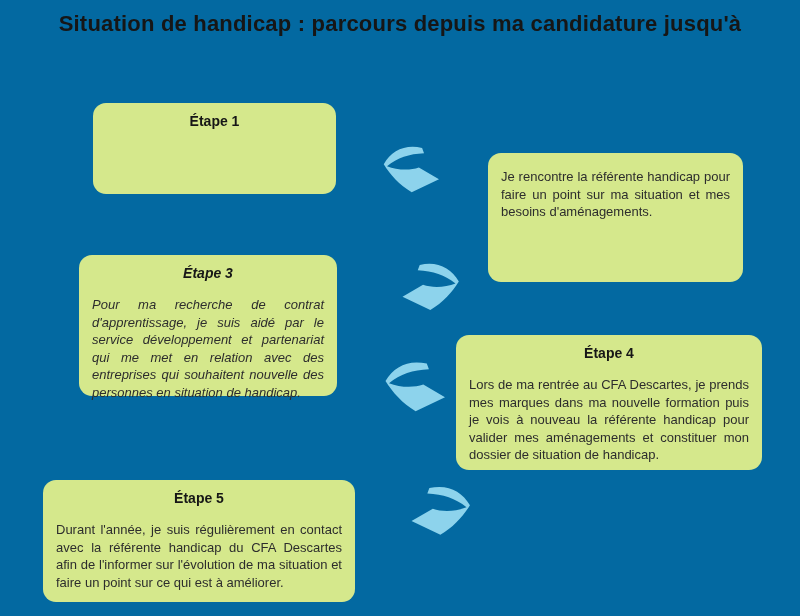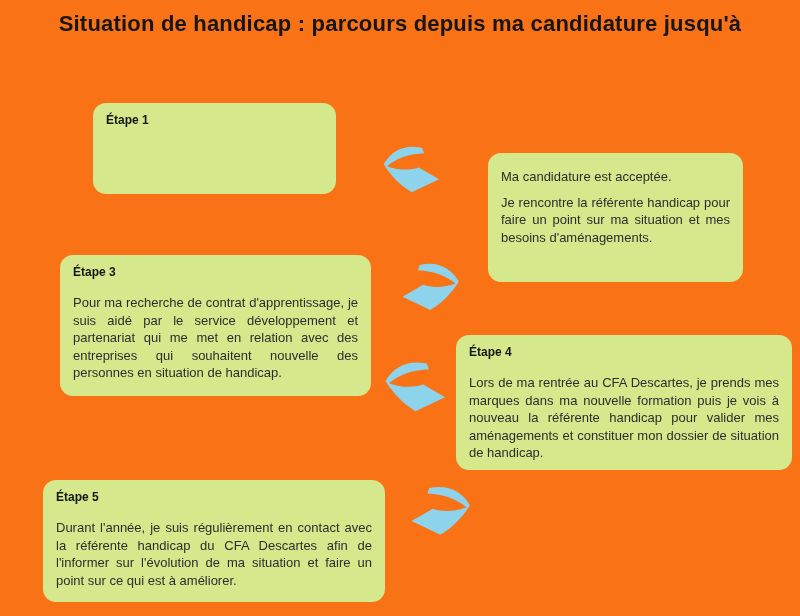--- a/index.html
+++ b/index.html
@@ -5,21 +5,21 @@
   html, body {
     margin: 0;
     padding: 0;
     background: #ffffff;
     font-family: "Liberation Sans", "DejaVu Sans", sans-serif;
   }
   .canvas {
     position: relative;
     width: 800px;
     height: 616px;
-    background: #f97316;
+    background: #0369a1;
     overflow: hidden;
   }
   .title {
     position: absolute;
     top: 8px;
     left: 0;
     right: 0;
     margin: 0;
     text-align: center;
     font-size: 22px;
@@ -32,39 +32,40 @@
 
   .step-box {
     position: absolute;
     box-sizing: border-box;
     background: #d5e88c;
     border-radius: 13px;
     padding: 0 13px;
   }
   .step-label {
     margin: 10px 0 0 0;
-    font-size: 12px;
+    text-align: center;
+    font-size: 14px;
     font-weight: bold;
     color: #161616;
   }
   .step-body { margin-top: 15px; }
   .step-body p {
     margin: 0 0 8px 0;
     font-size: 13px;
     line-height: 17.5px;
     color: #2d2d2d;
     text-align: justify;
   }
   .step-body p:last-child { margin-bottom: 0; }
 
   .b1 { left: 93px;  top: 103px; width: 243px; height: 91px;  }
   .b2 { left: 488px; top: 153px; width: 255px; height: 129px; }
-  .b3 { left: 60px;  top: 255px; width: 311px; height: 141px; }
-  .b4 { left: 456px; top: 335px; width: 336px; height: 135px; }
-  .b5 { left: 43px;  top: 480px; width: 342px; height: 122px; }
+  .b3 { left: 79px;  top: 255px; width: 258px; height: 141px; font-style: italic; }
+  .b4 { left: 456px; top: 335px; width: 306px; height: 135px; }
+  .b5 { left: 43px;  top: 480px; width: 312px; height: 122px; }
 
   .flow-arrow { position: absolute; }
   .flow-arrow svg { width: 100%; height: 100%; display: block; }
   .flow-arrow path { fill: #8dd3ec; }
   .mir svg { transform: scaleX(-1); }
 
   .a1 { left: 379px; top: 146px; width: 68px; height: 52px; }
   .a2 { left: 388px; top: 263px; width: 82px; height: 53px; }
   .a3 { left: 382px; top: 361px; width: 70px; height: 57px; }
   .a4 { left: 399px; top: 486px; width: 80px; height: 55px; }
@@ -90,21 +91,20 @@
                L 90,51
                L 59,33
                C 45,38 25,37 10,31
                C 26,18 44,12 67,11
                Z"></path>
     </svg>
   </div>
 
   <section class="step-box b2">
     <div class="step-body">
-      <p>Ma candidature est acceptée.</p>
       <p>Je rencontre la référente handicap pour faire un point sur ma situation et mes besoins d'aménagements.</p>
     </div>
   </section>
 
   <div class="flow-arrow a2 mir">
     <svg viewBox="0 0 100 80" aria-hidden="true">
       <path d="M 64,3
                C 38,-3 17,7 5,28
                C 15,44 29,60 48,71
                L 90,51

